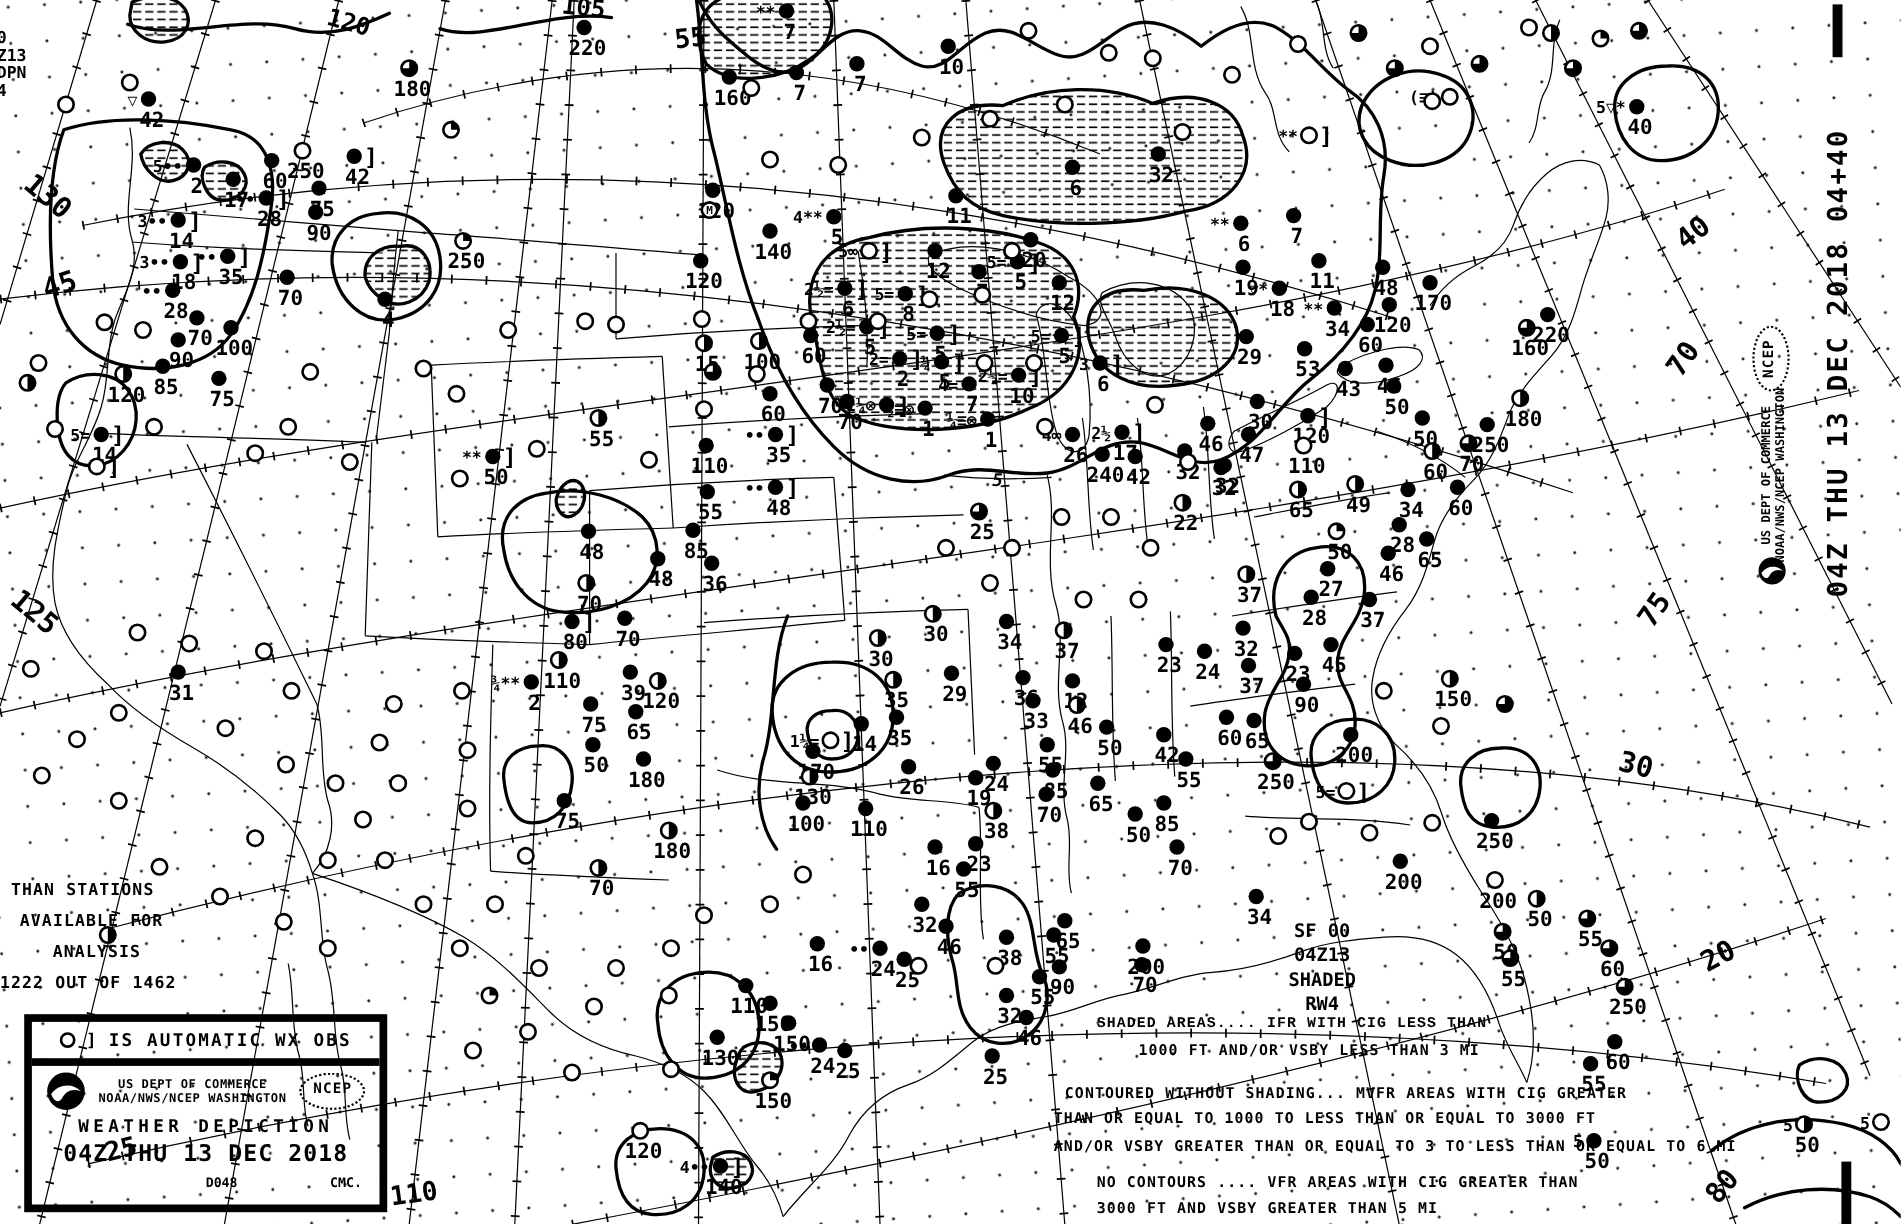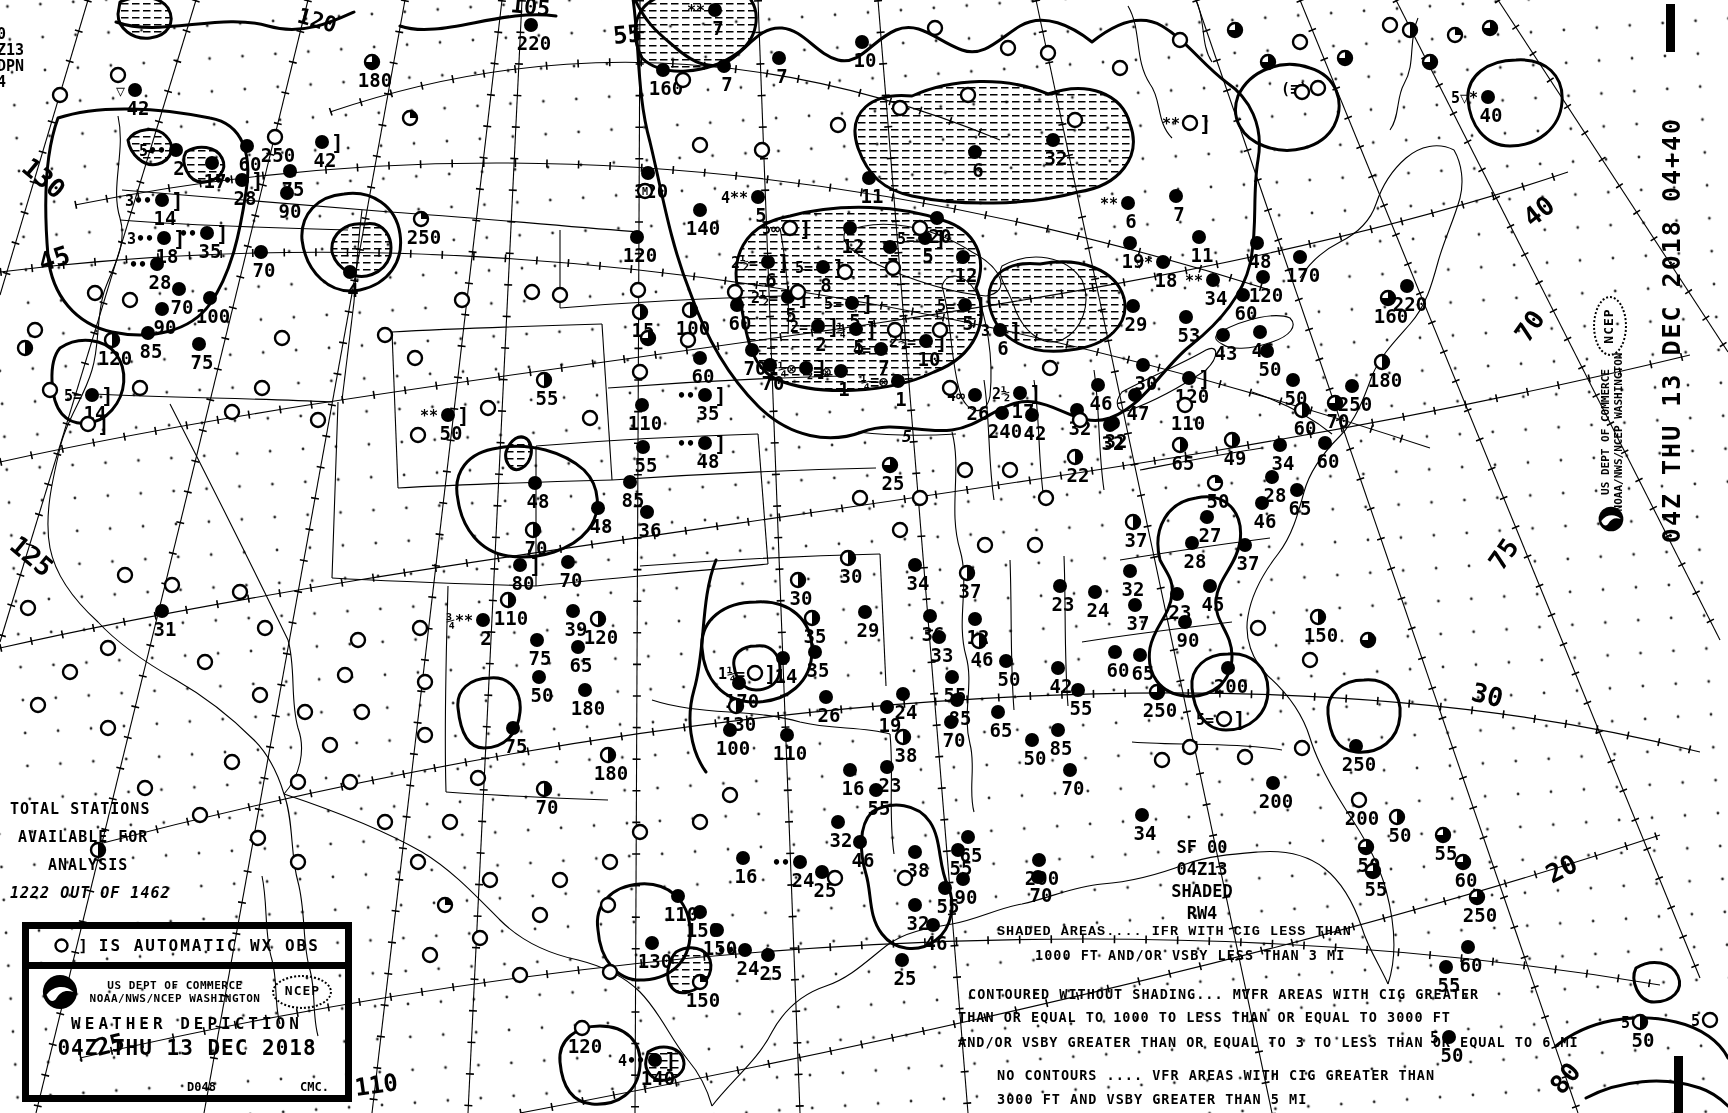--- a/index.html
+++ b/index.html
@@ -15,21 +15,21 @@
   #prodpartial div{font-weight:700;font-size:15px;line-height:16px;}
   #legendbox{position:absolute;left:22px;top:922px;width:316px;height:166px;border:7px solid #000;background:transparent;}
   #lg-row1{height:33px;border-bottom:7px solid #000;display:flex;align-items:center;justify-content:center;gap:9px;
            font-weight:700;font-size:16px;letter-spacing:2px;}
   #lg-row2{display:flex;align-items:center;justify-content:center;gap:12px;margin-top:5px;}
   .dept-lines{text-align:center;font-weight:700;font-size:11px;line-height:13px;letter-spacing:0.5px;}
   .ncep-oval{width:56px;height:30px;border:2px dotted #000;border-radius:50%;text-align:center;
              font-weight:700;font-size:13px;line-height:27px;letter-spacing:1px;}
   #lg-title{text-align:center;font-weight:700;font-size:16px;letter-spacing:4px;margin-top:4px;}
   #lg-valid{text-align:center;font-weight:700;font-size:21px;letter-spacing:1px;margin-top:3px;}
-  #lg-codes{position:relative;height:18px;margin-top:20px;font-weight:700;font-size:12px;}
+  #lg-codes{position:relative;height:18px;margin-top:8px;font-weight:700;font-size:12px;}
   #lg-d048{position:absolute;left:158px;}
   #lg-cmc{position:absolute;right:16px;text-align:right;}
   #rm-date{position:absolute;left:1671px;top:330px;transform:translate(-50%,-50%) rotate(-90deg);
            font-weight:700;font-size:25px;letter-spacing:2px;white-space:nowrap;}
   #rm-dept{position:absolute;left:1612px;top:432px;transform:translate(-50%,-50%) rotate(-90deg);
            text-align:center;font-weight:700;font-size:11px;line-height:13px;white-space:nowrap;}
   #rm-ncep{position:absolute;left:1610px;top:326px;transform:translate(-50%,-50%) rotate(-90deg);}
   #rm-noaa{position:absolute;left:1598px;top:506px;}
   .noaa-logo svg{display:block;}
 </style>
@@ -1604,24 +1604,24 @@
     </g>
 </svg>
 
 <div class="abs" id="prodpartial">
   <div>00</div>
   <div>4Z13</div>
   <div>XDPN</div>
   <div>W4</div>
 </div>
 
-<div class="stat-line" style="left:10px;top:800px;">TOTAL STATIONS</div>
+<div class="stat-line" style="left:10px;top:800px;">THAN STATIONS</div>
 <div class="stat-line" style="left:18px;top:828px;">AVAILABLE FOR</div>
 <div class="stat-line" style="left:48px;top:856px;">ANALYSIS</div>
-<div class="stat-line" style="left:10px;top:884px;font-style:italic;">1222 OUT OF 1462</div>
+<div class="stat-line" style="left:0;top:884px;">1222 OUT OF 1462</div>
 
 <div id="prodblock">
   <div class="pid-line">SF 00</div>
   <div class="pid-line">04Z13</div>
   <div class="pid-line">SHADED</div>
   <div class="pid-line">RW4</div>
 </div>
 
 <div class="note-line" style="left:997px;top:924px;font-family:Liberation Mono, monospace;">SHADED AREAS.... IFR WITH CIG LESS THAN</div>
 <div class="note-line" style="left:997px;top:947px;margin-left:38px;">1000 FT AND/OR VSBY LESS THAN 3 MI</div>

